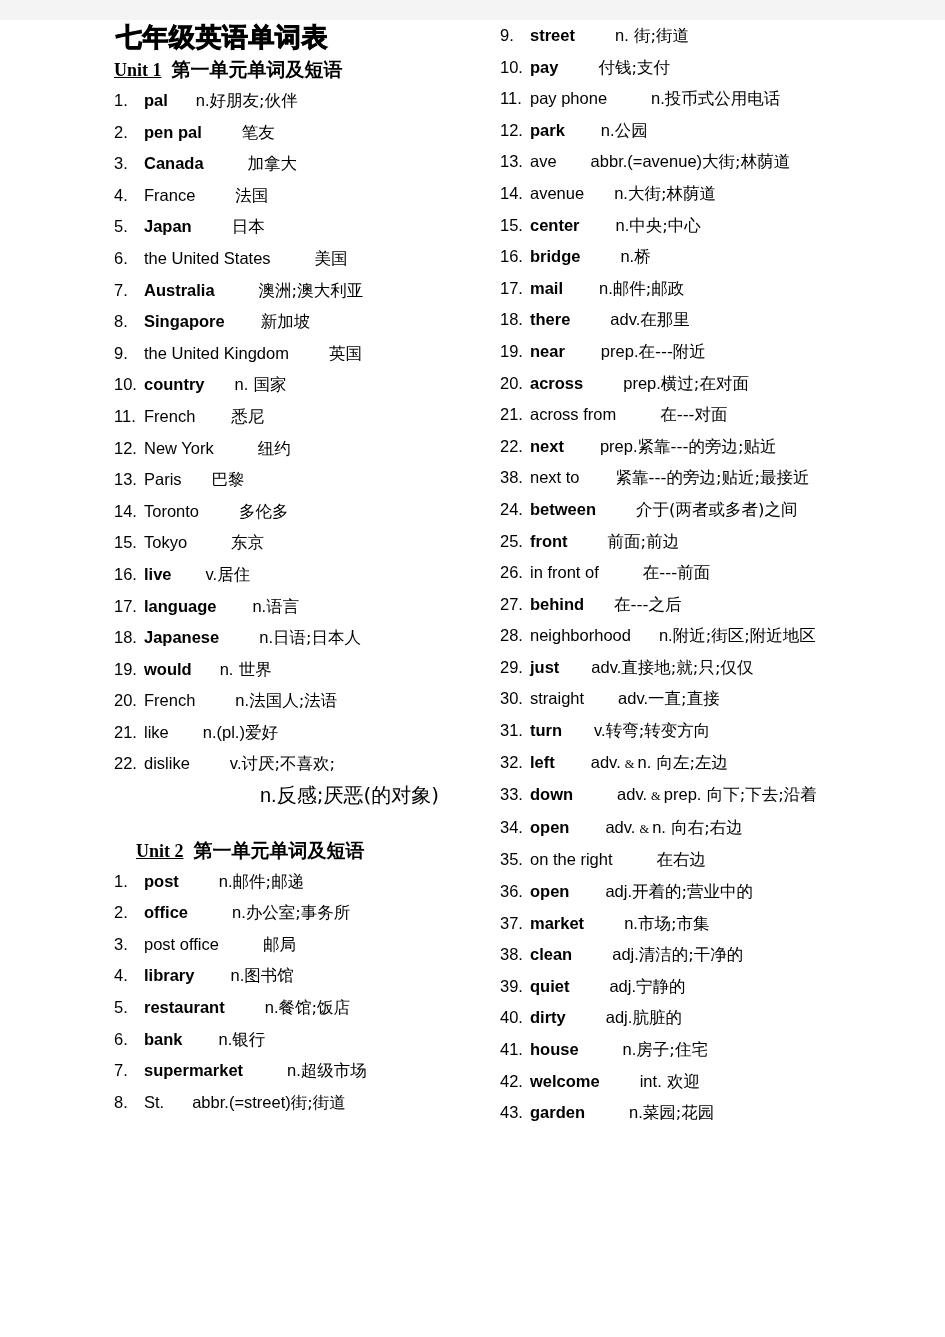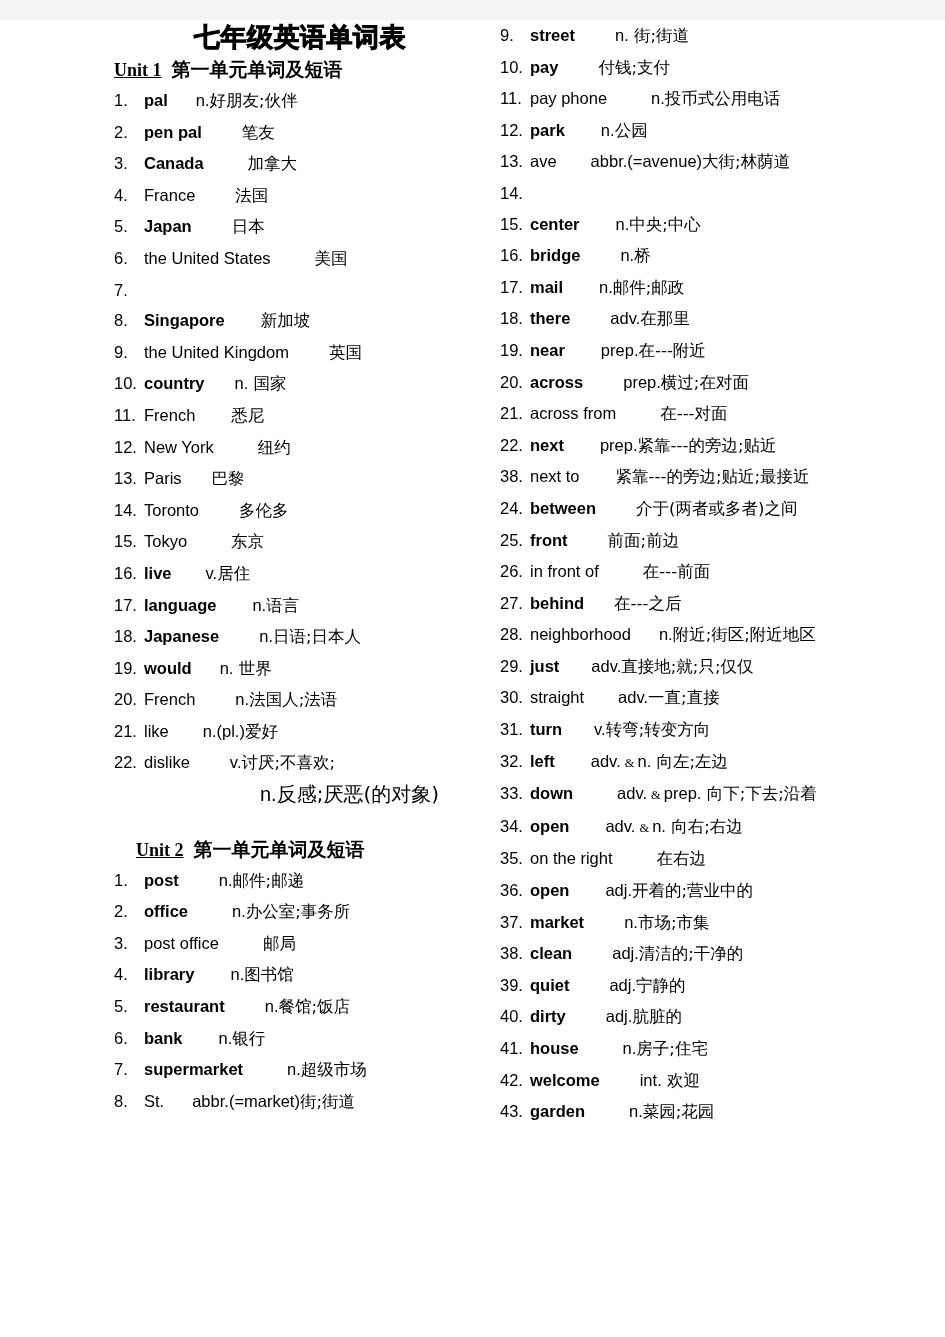--- a/index.html
+++ b/index.html
@@ -45,21 +45,20 @@
   
   .doc-title {
     font-family: "DejaVu Sans", sans-serif;
     font-weight: bold;
     font-size: 26px;
     line-height: 34px;
     letter-spacing: 0.5px;
     -webkit-text-stroke: 0.9px #000;
     margin: 0 0 2px 2px;
     white-space: nowrap;
-    text-align: center;
   }
   .unit-heading {
     font-family: "Liberation Serif", serif;
     font-weight: bold;
     font-size: 18px;
     line-height: 26px;
     margin: 0 0 2px 0;
     white-space: nowrap;
   }
   .unit-heading .unit-label { font-family: "Liberation Serif", serif; text-decoration: underline; }
@@ -150,20 +149,21 @@
           <div class="entry bold">
             <span class="num">5.</span>
             <span><span class="term">Japan</span><span class="sp" style="width: 40px;"></span><span class="cn">日本</span></span>
           </div>
           <div class="entry">
             <span class="num">6.</span>
             <span><span class="term">the United States</span><span class="sp" style="width: 44px;"></span><span class="cn">美国</span></span>
           </div>
           <div class="entry bold">
             <span class="num">7.</span>
+            <span><span class="term">Australia</span><span class="sp" style="width: 44px;"></span><span class="cn">澳洲;澳大利亚</span></span>
           </div>
           <div class="entry bold">
             <span class="num">8.</span>
             <span><span class="term">Singapore</span><span class="sp" style="width: 36px;"></span><span class="cn">新加坡</span></span>
           </div>
           <div class="entry">
             <span class="num">9.</span>
             <span><span class="term">the United Kingdom</span><span class="sp" style="width: 40px;"></span><span class="cn">英国</span></span>
           </div>
           <div class="entry bold">
@@ -244,21 +244,21 @@
           <div class="entry bold">
             <span class="num">6.</span>
             <span><span class="term">bank</span><span class="sp" style="width: 36px;"></span><span class="pos">n.</span><span class="cn">银行</span></span>
           </div>
           <div class="entry bold">
             <span class="num">7.</span>
             <span><span class="term">supermarket</span><span class="sp" style="width: 44px;"></span><span class="pos">n.</span><span class="cn">超级市场</span></span>
           </div>
           <div class="entry">
             <span class="num">8.</span>
-            <span><span class="term">St.</span><span class="sp" style="width: 28px;"></span><span class="pos">abbr.(=market)</span><span class="cn">街;街道</span></span>
+            <span><span class="term">St.</span><span class="sp" style="width: 28px;"></span><span class="pos">abbr.(=street)</span><span class="cn">街;街道</span></span>
           </div>
         </div>
     </div>
 
     <div class="col col-right">
       <div id="right-sections">
           <div class="entry bold">
             <span class="num">9.</span>
             <span><span class="term">street</span><span class="sp" style="width: 40px;"></span><span class="pos">n.</span><span class="cn"> 街;街道</span></span>
           </div>
@@ -273,20 +273,21 @@
           <div class="entry bold">
             <span class="num">12.</span>
             <span><span class="term">park</span><span class="sp" style="width: 36px;"></span><span class="pos">n.</span><span class="cn">公园</span></span>
           </div>
           <div class="entry">
             <span class="num">13.</span>
             <span><span class="term">ave</span><span class="sp" style="width: 34px;"></span><span class="pos">abbr.(=avenue)</span><span class="cn">大街;林荫道</span></span>
           </div>
           <div class="entry">
             <span class="num">14.</span>
+            <span><span class="term">avenue</span><span class="sp" style="width: 30px;"></span><span class="pos">n.</span><span class="cn">大街;林荫道</span></span>
           </div>
           <div class="entry bold">
             <span class="num">15.</span>
             <span><span class="term">center</span><span class="sp" style="width: 36px;"></span><span class="pos">n.</span><span class="cn">中央;中心</span></span>
           </div>
           <div class="entry bold">
             <span class="num">16.</span>
             <span><span class="term">bridge</span><span class="sp" style="width: 40px;"></span><span class="pos">n.</span><span class="cn">桥</span></span>
           </div>
           <div class="entry bold">

